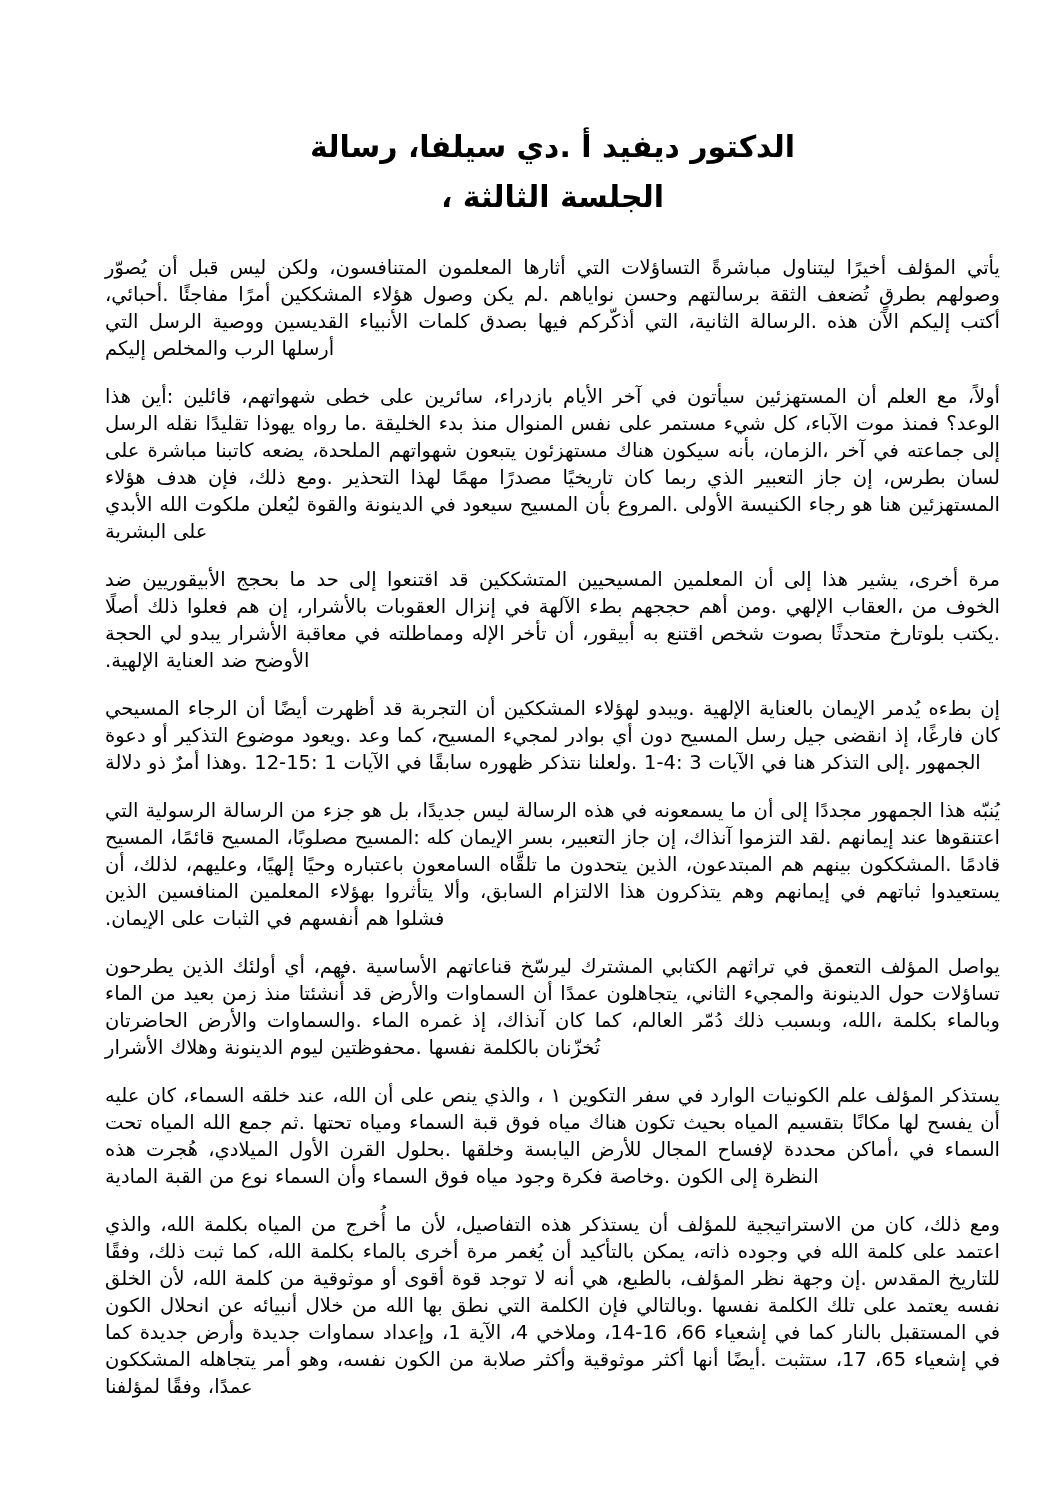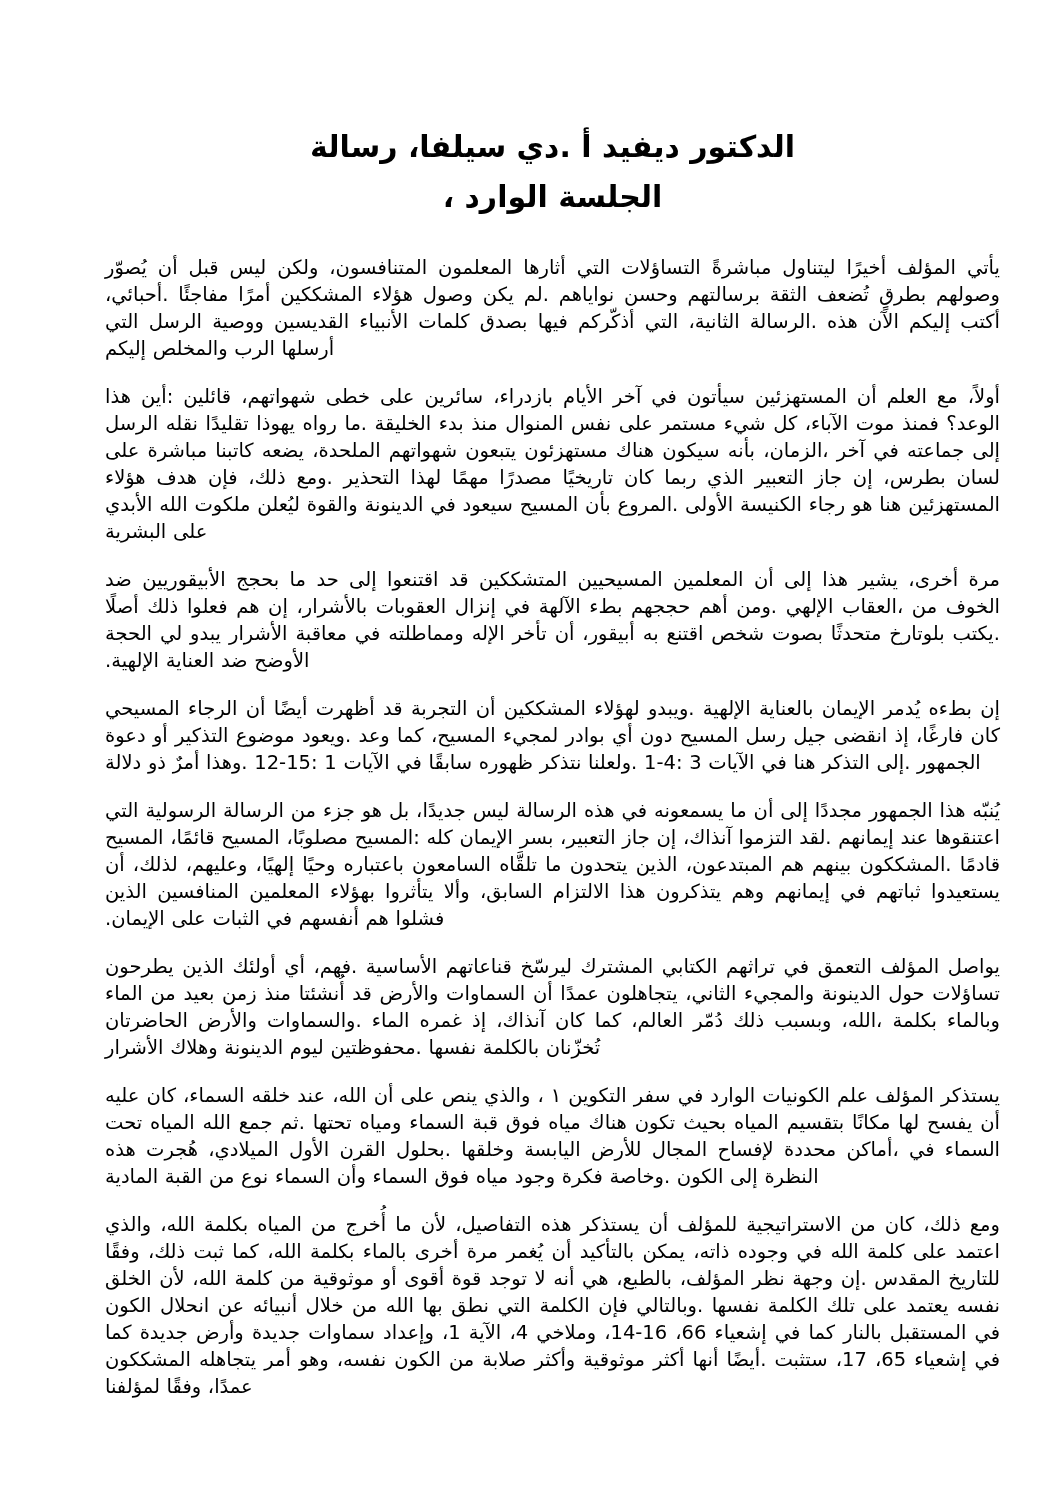--- a/index.html
+++ b/index.html
@@ -45,21 +45,21 @@
     word-spacing: 0.5px;
     color: #000000;
   }
 </style>
 </head>
 <body>
 
 <div class="page">
   <div class="doc-title">
     <span class="title-line">الدكتور ديفيد أ .دي سيلفا، رسالة</span>
-    <span class="title-line">الجلسة الوارد ،</span>
+    <span class="title-line">الجلسة الثالثة ،</span>
   </div>
 
   <div class="body-text">
     <p class="para">يأتي المؤلف أخيرًا ليتناول مباشرةً التساؤلات التي أثارها المعلمون المتنافسون، ولكن ليس قبل أن يُصوّر وصولهم بطرقٍ تُضعف الثقة برسالتهم وحسن نواياهم .لم يكن وصول هؤلاء المشككين أمرًا مفاجئًا .أحبائي، أكتب إليكم الآن هذه .الرسالة الثانية، التي أذكّركم فيها بصدق كلمات الأنبياء القديسين ووصية الرسل التي أرسلها الرب والمخلص إليكم</p>
     <p class="para">أولاً، مع العلم أن المستهزئين سيأتون في آخر الأيام بازدراء، سائرين على خطى شهواتهم، قائلين :أين هذا الوعد؟ فمنذ موت الآباء، كل شيء مستمر على نفس المنوال منذ بدء الخليقة .ما رواه يهوذا تقليدًا نقله الرسل إلى جماعته في آخر ،الزمان، بأنه سيكون هناك مستهزئون يتبعون شهواتهم الملحدة، يضعه كاتبنا مباشرة على لسان بطرس، إن جاز التعبير الذي ربما كان تاريخيًا مصدرًا مهمًا لهذا التحذير .ومع ذلك، فإن هدف هؤلاء المستهزئين هنا هو رجاء الكنيسة الأولى .المروع بأن المسيح سيعود في الدينونة والقوة ليُعلن ملكوت الله الأبدي على البشرية</p>
     <p class="para">مرة أخرى، يشير هذا إلى أن المعلمين المسيحيين المتشككين قد اقتنعوا إلى حد ما بحجج الأبيقوريين ضد الخوف من ،العقاب الإلهي .ومن أهم حججهم بطء الآلهة في إنزال العقوبات بالأشرار، إن هم فعلوا ذلك أصلًا .يكتب بلوتارخ متحدثًا بصوت شخص اقتنع به أبيقور، أن تأخر الإله ومماطلته في معاقبة الأشرار يبدو لي الحجة الأوضح ضد العناية الإلهية.</p>
     <p class="para">إن بطءه يُدمر الإيمان بالعناية الإلهية .ويبدو لهؤلاء المشككين أن التجربة قد أظهرت أيضًا أن الرجاء المسيحي كان فارغًا، إذ انقضى جيل رسل المسيح دون أي بوادر لمجيء المسيح، كما وعد .ويعود موضوع التذكير أو دعوة الجمهور .إلى التذكر هنا في الآيات 3 :4-1 .ولعلنا نتذكر ظهوره سابقًا في الآيات 1 :15-12 .وهذا أمرٌ ذو دلالة</p>
     <p class="para">يُنبّه هذا الجمهور مجددًا إلى أن ما يسمعونه في هذه الرسالة ليس جديدًا، بل هو جزء من الرسالة الرسولية التي اعتنقوها عند إيمانهم .لقد التزموا آنذاك، إن جاز التعبير، بسر الإيمان كله :المسيح مصلوبًا، المسيح قائمًا، المسيح قادمًا .المشككون بينهم هم المبتدعون، الذين يتحدون ما تلقَّاه السامعون باعتباره وحيًا إلهيًا، وعليهم، لذلك، أن يستعيدوا ثباتهم في إيمانهم وهم يتذكرون هذا الالتزام السابق، وألا يتأثروا بهؤلاء المعلمين المنافسين الذين فشلوا هم أنفسهم في الثبات على الإيمان.</p>
     <p class="para">يواصل المؤلف التعمق في تراثهم الكتابي المشترك ليرسّخ قناعاتهم الأساسية .فهم، أي أولئك الذين يطرحون تساؤلات حول الدينونة والمجيء الثاني، يتجاهلون عمدًا أن السماوات والأرض قد أُنشئتا منذ زمن بعيد من الماء وبالماء بكلمة ،الله، وبسبب ذلك دُمّر العالم، كما كان آنذاك، إذ غمره الماء .والسماوات والأرض الحاضرتان تُخزّنان بالكلمة نفسها .محفوظتين ليوم الدينونة وهلاك الأشرار</p>
     <p class="para">يستذكر المؤلف علم الكونيات الوارد في سفر التكوين ١ ، والذي ينص على أن الله، عند خلقه السماء، كان عليه أن يفسح لها مكانًا بتقسيم المياه بحيث تكون هناك مياه فوق قبة السماء ومياه تحتها .ثم جمع الله المياه تحت السماء في ،أماكن محددة لإفساح المجال للأرض اليابسة وخلقها .بحلول القرن الأول الميلادي، هُجرت هذه النظرة إلى الكون .وخاصة فكرة وجود مياه فوق السماء وأن السماء نوع من القبة المادية</p>

